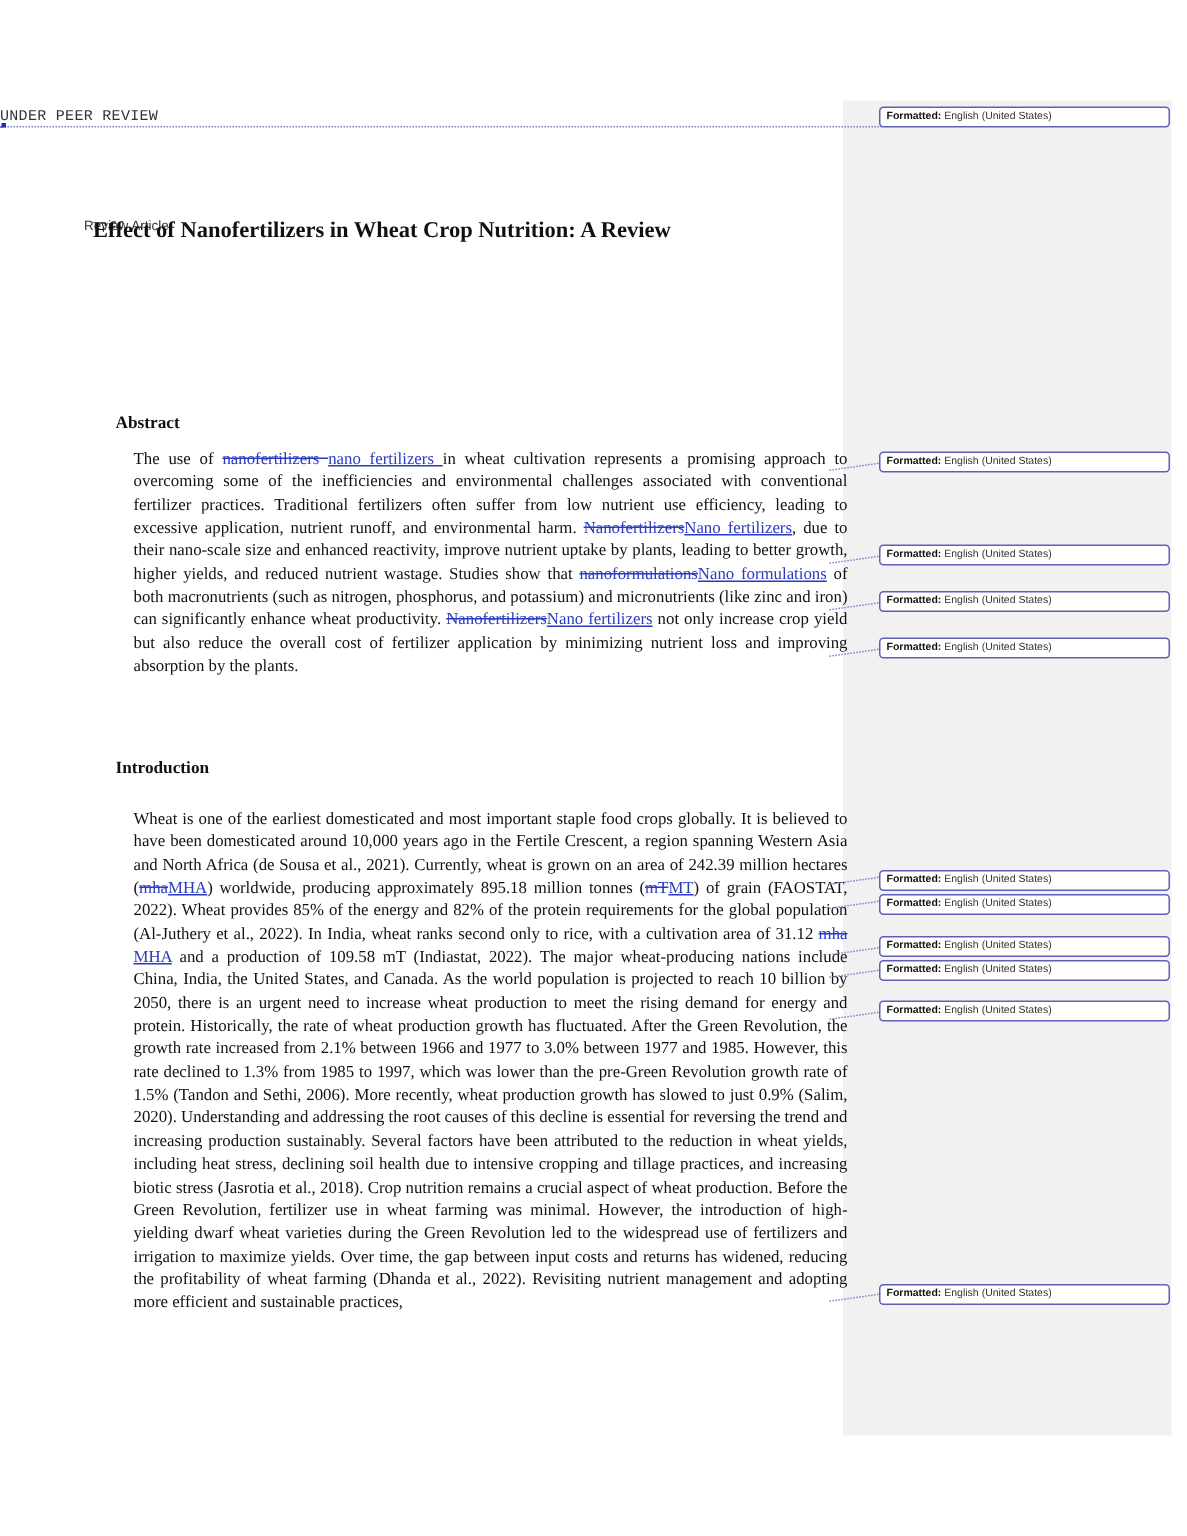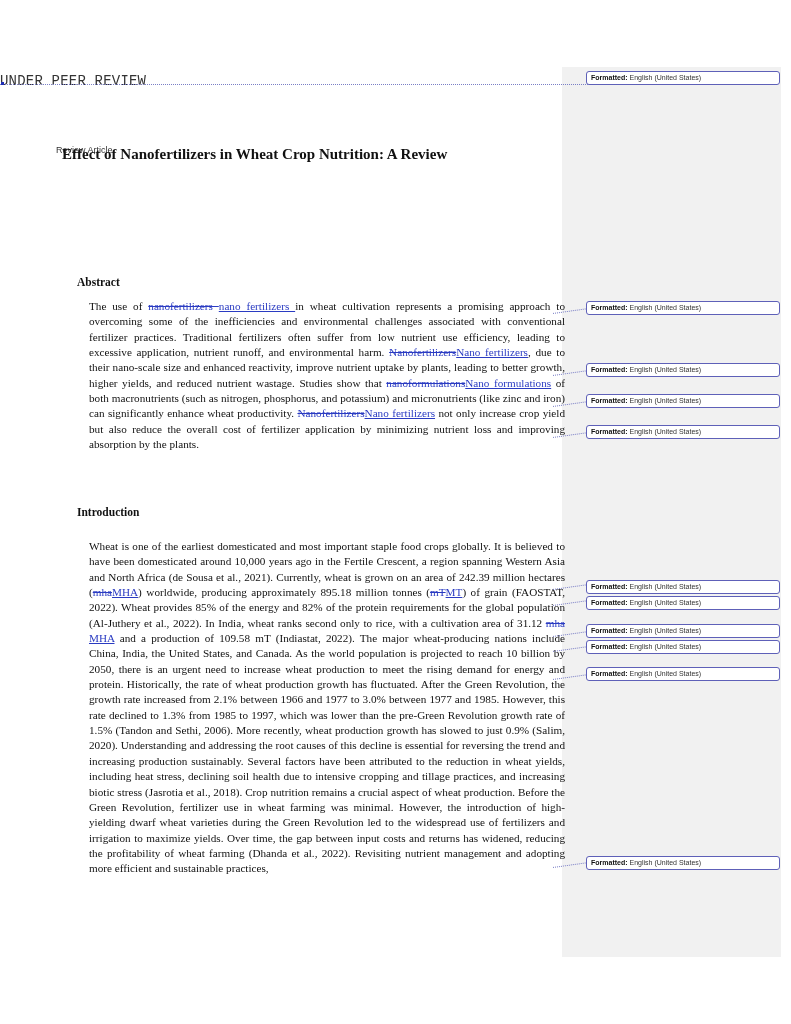--- a/index.html
+++ b/index.html
@@ -1,18 +1,18 @@
 <!DOCTYPE html>
 <html><head>
 <meta charset="utf-8">
 <style>
   html, body { margin:0; padding:0; background:#ffffff; }
   body { width:791px; height:1024px; position:relative; overflow:hidden; font-family:"Liberation Serif", serif; color:#111; }
   .markup-pane { position:absolute; left:562px; top:67px; width:219px; height:890px; background:#f1f1f1; }
-  .header-line { position:absolute; left:0; top:73px; font-family:"Liberation Mono", monospace; font-size:14px; color:#333; letter-spacing:0.2px; }
+  .header-line { position:absolute; left:0; top:73px; font-family:"Liberation Mono", monospace; font-size:10px; color:#333; letter-spacing:0.2px; }
   .header-dots { position:absolute; left:0; top:84px; width:588px; border-top:1px dotted #7a7fc6; }
   .caret { position:absolute; width:3px; height:3px; background:#1f2fb8; }
   .review-article { position:absolute; left:56px; top:97px; font-family:"Liberation Sans", sans-serif; font-size:9px; color:#333;margin-top:48px; }
   .title { position:absolute; left:62px; top:146px; font-family:"Liberation Serif", serif; font-weight:bold; font-size:15px; color:#111; }
   .heading { position:absolute; left:77px; font-weight:bold; font-size:11.5px; }
   .para { position:absolute; left:77px; width:476px; font-size:11.2px; line-height:15.35px; text-align:justify; text-align-last:left;margin-left:12px; }
   .del { color:#2a3bc2; text-decoration:line-through; }
   .ins { color:#2a3bc2; text-decoration:underline; }
   .balloon { position:absolute; left:586px; width:188px; height:12px; border:1px solid #5e60b8; border-radius:3px; background:#fff; font-family:"Liberation Sans", sans-serif; font-size:7px; line-height:12px; padding-left:4px; box-sizing:content-box; color:#333; white-space:nowrap; }
   .balloon b { color:#111; }

